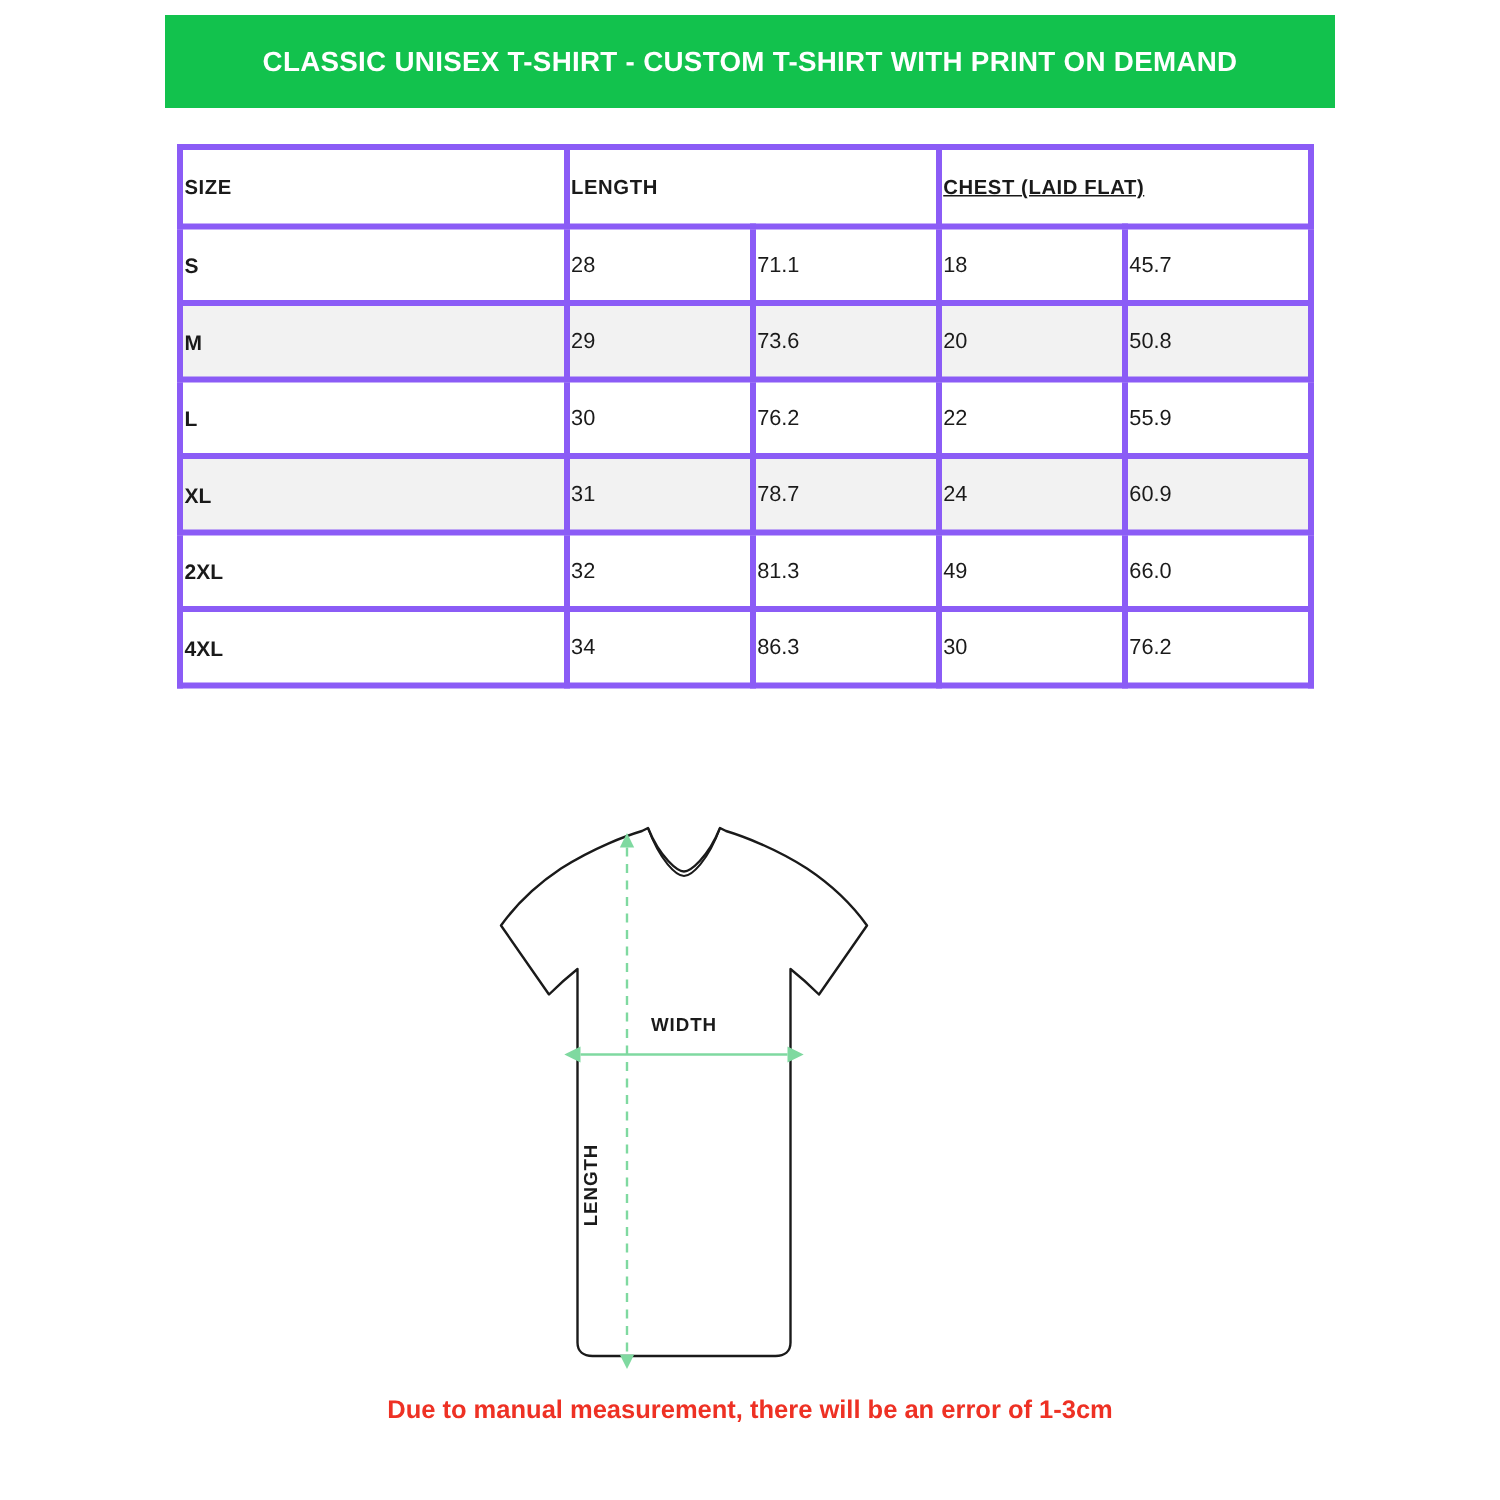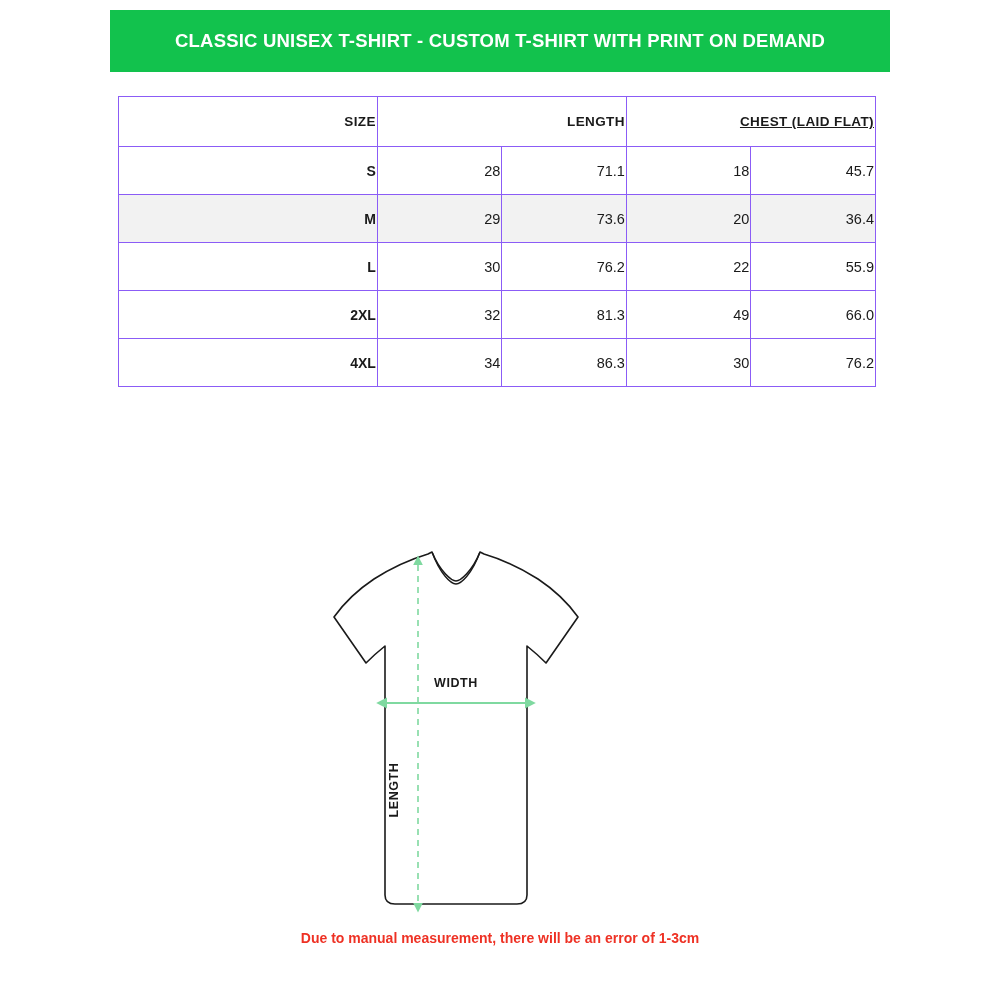--- a/index.html
+++ b/index.html
@@ -49,23 +49,23 @@
     top: 96px;
     width: 758px;
   }
   table.size-table {
     border-collapse: collapse;
     width: 758px;
     table-layout: fixed;
   }
   table.size-table th,
   table.size-table td {
-    border: 1px solid #8b5cf6;
+    border: 4px solid #8b5cf6;
     height: 45px;
-    text-align: right;
+    text-align: left;
     vertical-align: middle;
     font-size: 14.5px;
     color: #1a1a1a;
   }
   table.size-table thead th {
     font-weight: bold;
     font-size: 13.5px;
     letter-spacing: 0.4px;
     background: #ffffff;
     height: 47px;
@@ -105,21 +105,21 @@
   }
 
   
   .footer-note {
     position: absolute;
     left: 0;
     top: 930px;
     width: 1000px;
     text-align: center;
     color: #ee3124;
-    font-size: 14px;
+    font-size: 17px;
     font-weight: bold;
   }
 </style>
 </head>
 <body>
 
 <div class="page">
 
   <div class="header-banner">
     <div class="header-title">CLASSIC UNISEX T-SHIRT - CUSTOM T-SHIRT WITH PRINT ON DEMAND</div>
@@ -140,28 +140,35 @@
           <td>28</td>
           <td>71.1</td>
           <td>18</td>
           <td>45.7</td>
         </tr>
         <tr class="alt">
           <td>M</td>
           <td>29</td>
           <td>73.6</td>
           <td>20</td>
-          <td>36.4</td>
+          <td>50.8</td>
         </tr>
         <tr>
           <td>L</td>
           <td>30</td>
           <td>76.2</td>
           <td>22</td>
           <td>55.9</td>
+        </tr>
+        <tr class="alt">
+          <td>XL</td>
+          <td>31</td>
+          <td>78.7</td>
+          <td>24</td>
+          <td>60.9</td>
         </tr>
         <tr>
           <td>2XL</td>
           <td>32</td>
           <td>81.3</td>
           <td>49</td>
           <td>66.0</td>
         </tr>
         <tr>
           <td>4XL</td>

